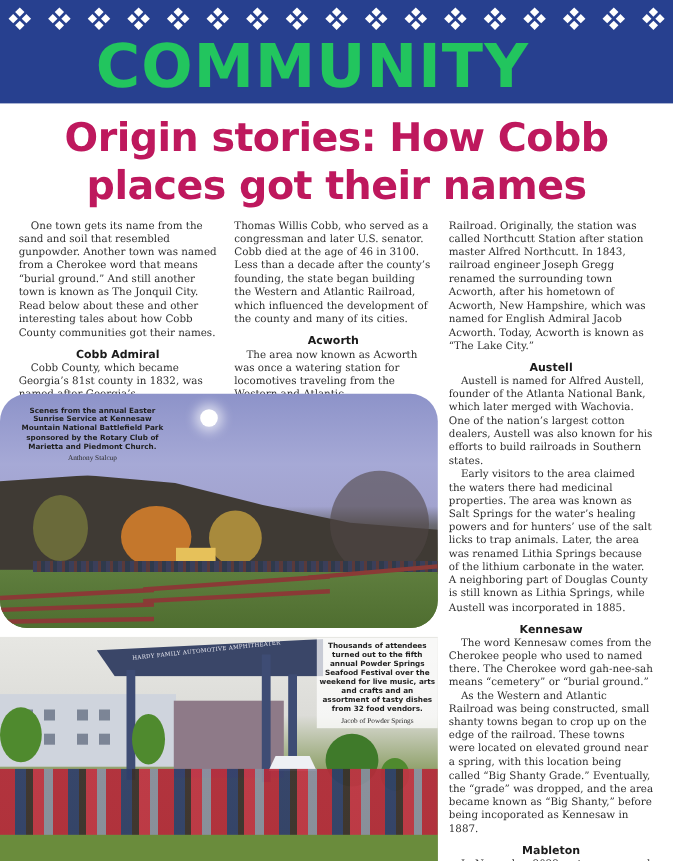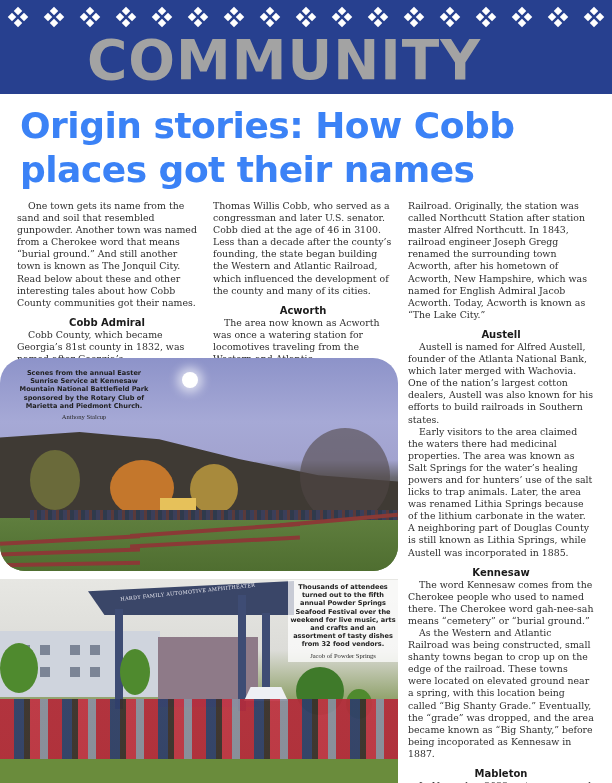--- a/index.html
+++ b/index.html
@@ -21,27 +21,27 @@
       transform: rotate(45deg);
     }
     .cluster .d-top    { left: 7px;  top: 1px; }
     .cluster .d-left   { left: 1px;  top: 7px; }
     .cluster .d-right  { left: 13px; top: 7px; }
     .cluster .d-bottom { left: 7px;  top: 13px; }
 
     .section-label {
       position: absolute; left: 0; top: 30px; width: 568px; text-align: center;
       font-family: "DejaVu Sans", sans-serif; font-weight: bold;
-      font-size: 55px; line-height: 60px; color: #a3a3a3; letter-spacing: 1px;
+      font-size: 55px; line-height: 60px; color: #22c55e; letter-spacing: 1px;
     }
 
     .headline {
-      position: absolute; left: 20px; top: 104px; width: 572px; text-align: left;
+      position: absolute; left: 20px; top: 104px; width: 572px; text-align: center;
       font-family: "DejaVu Sans", sans-serif; font-weight: bold;
-      font-size: 36px; line-height: 44px; color: #3b82f6; letter-spacing: -0.5px;
+      font-size: 36px; line-height: 44px; color: #be185d; letter-spacing: -0.5px;
     }
 
     .col {
       position: absolute; font-size: 9.4px; line-height: 12.1px; color: #2e2e2e;
     }
     .col p { text-indent: 11px; }
     .col p.noindent { text-indent: 0; }
     .col h3 {
       font-family: "DejaVu Sans", sans-serif; font-weight: bold;
       font-size: 10px; line-height: 13px; text-align: center; color: #1a1a1a;

